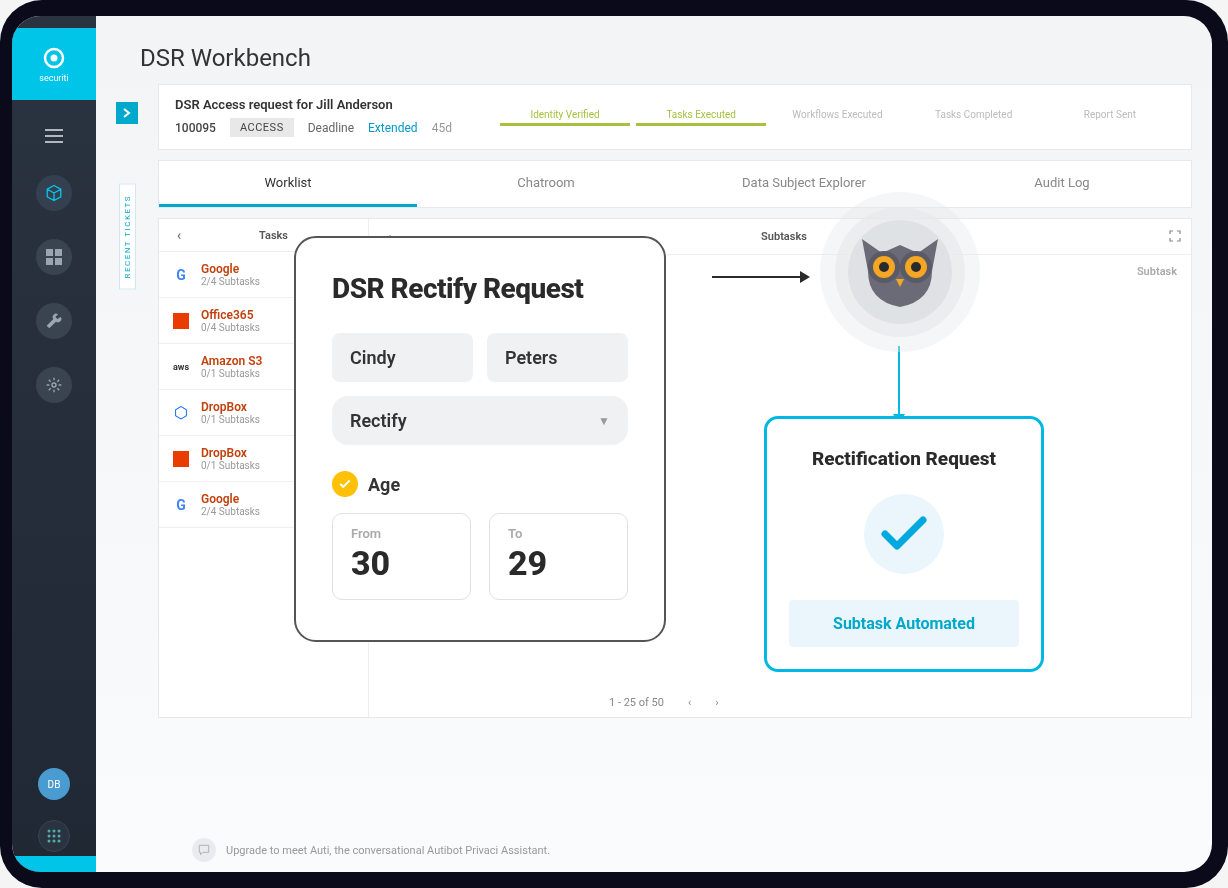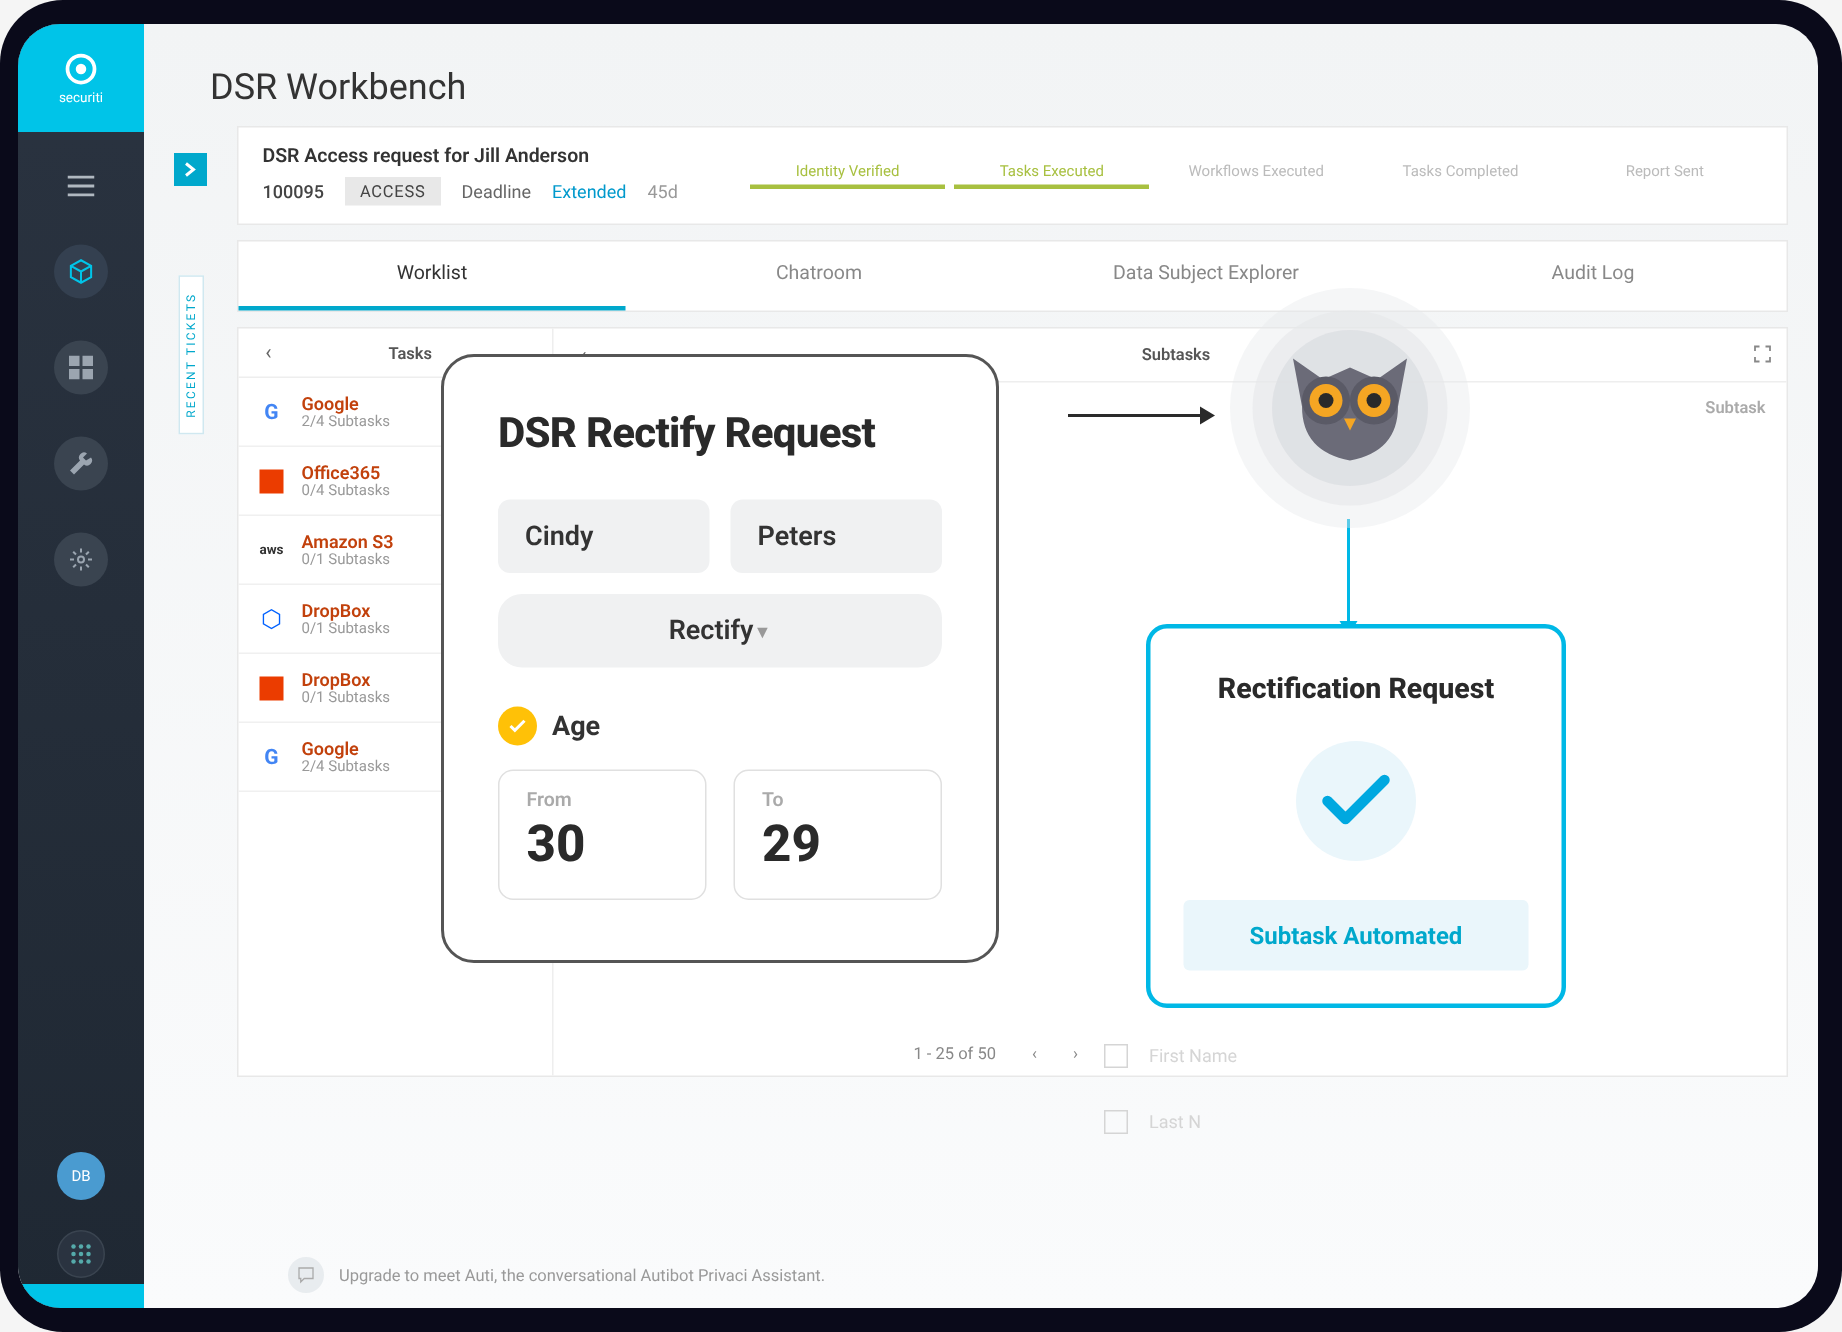--- a/index.html
+++ b/index.html
@@ -1,21 +1,21 @@
 <!DOCTYPE html>
 <html><head>
 <meta charset="utf-8">
 <style>
 * { margin: 0; padding: 0; box-sizing: border-box; }
 body { font-family: -apple-system, BlinkMacSystemFont, 'Segoe UI', Roboto, sans-serif; background: #f5f5f5; width: 1228px; height: 888px; overflow: hidden; }
 
 .device-frame { width: 1228px; height: 888px; background: #0a0a1a; border-radius: 42px; padding: 16px 16px 16px 12px; position: relative; }
 .screen { width: 100%; height: 100%; background: linear-gradient(180deg, #f2f4f5 0%, #fafbfc 100%); border-radius: 28px; display: flex; overflow: hidden; position: relative; }
 
-.sidebar { width: 84px; background: linear-gradient(180deg, #2a3340 0%, #1f2833 100%); display: flex; flex-direction: column; align-items: center; padding-top: 0; }
+.sidebar { width: 84px; background: linear-gradient(180deg, #2a3340 0%, #1f2833 100%); display: flex; flex-direction: column; align-items: center; padding-top: 12px; }
 .logo-box { width: 84px; height: 72px; background: #00c4e8; display: flex; flex-direction: column; align-items: center; justify-content: center; color: #fff; }
 .logo-icon { width: 24px; height: 24px; }
 .logo-text { font-size: 9px; margin-top: 3px; }
 .ham { margin-top: 28px; color: #b0b8c0; }
 .side-icon { width: 36px; height: 36px; border-radius: 50%; background: #3a4450; margin-top: 28px; display: flex; align-items: center; justify-content: center; color: #9ba5b0; }
 .side-icon.active { background: #344050; color: #00c4e8; }
 .side-spacer { flex: 1; }
 .avatar-badge { width: 32px; height: 32px; border-radius: 50%; background: #4a9bd0; color: #fff; font-size: 10px; display: flex; align-items: center; justify-content: center; margin-bottom: 20px; }
 .dots-badge { width: 32px; height: 32px; border-radius: 50%; background: #2a3340; border: 1px solid #3a4450; display: flex; align-items: center; justify-content: center; margin-bottom: 20px; }
 .accent-bar { position: absolute; bottom: 0; left: 0; width: 84px; height: 16px; background: #00c4e8; border-bottom-left-radius: 20px; }
@@ -76,21 +76,21 @@
 .pagination { position: absolute; bottom: 8px; left: 240px; display: flex; align-items: center; gap: 24px; font-size: 11px; color: #888; }
 
 .footer-tip { position: absolute; bottom: 10px; left: 96px; display: flex; align-items: center; gap: 10px; font-size: 11px; color: #999; }
 .chat-bub { width: 24px; height: 24px; border-radius: 50%; background: #e8ecef; display: flex; align-items: center; justify-content: center; }
 
 
 .modal { position: absolute; left: 282px; top: 220px; width: 372px; background: #fff; border: 2px solid #555; border-radius: 22px; padding: 34px 36px 40px; z-index: 20; }
 .modal-title { font-size: 28px; font-weight: 800; color: #2a2a2a; margin-bottom: 28px; letter-spacing: -0.5px; }
 .name-row { display: flex; gap: 14px; margin-bottom: 14px; }
 .name-fld { flex: 1; background: #f0f1f2; border-radius: 8px; padding: 14px 18px; font-size: 18px; font-weight: 600; color: #333; }
-.select-fld { background: #f0f1f2; border-radius: 16px; padding: 14px 18px; font-size: 18px; font-weight: 600; color: #333; display: flex; justify-content: center; align-items: center; margin-bottom: 26px; }
+.select-fld { background: #f0f1f2; border-radius: 16px; padding: 14px 18px; font-size: 18px; font-weight: 600; color: #333; display: flex; justify-content: space-between; align-items: center; margin-bottom: 26px; }
 .car-down { color: #999; font-size: 12px; }
 .age-row { display: flex; align-items: center; gap: 10px; margin-bottom: 16px; }
 .check-circ { width: 26px; height: 26px; border-radius: 50%; background: #ffc107; display: flex; align-items: center; justify-content: center; color: #fff; font-weight: bold; }
 .age-lbl { font-size: 18px; font-weight: 700; color: #333; }
 .range-row { display: flex; gap: 18px; }
 .range-box { flex: 1; border: 1px solid #e0e0e0; border-radius: 10px; padding: 12px 18px 16px; }
 .range-lbl { font-size: 13px; color: #aaa; font-weight: 600; margin-bottom: 2px; }
 .range-val { font-size: 34px; font-weight: 800; color: #2a2a2a; }
 
 
@@ -323,30 +323,20 @@
 
     <div class="footer-tip">
       <div class="chat-bub">
         <svg width="14" height="14" viewBox="0 0 24 24">
               <path d="M4 4h16v12H10l-4 4v-4H4z" fill="none" stroke="#aaa" stroke-width="1.5"></path>
             </svg>
       </div>
       <span>Upgrade to meet Auti, the conversational Autibot Privaci Assistant.</span>
     </div>
 
-    <div class="fade-checks">
-      <div class="fc-row">
-            <div class="fc-box"></div>
-            <span>First Name</span>
-          </div>
-      <div class="fc-row">
-            <div class="fc-box"></div>
-            <span>Last N</span>
-          </div>
-    </div>
   </div>
 
   <div class="modal">
     <div class="modal-title">DSR Rectify Request</div>
     <div class="name-row">
       <div class="name-fld">Cindy</div>
       <div class="name-fld">Peters</div>
     </div>
     <div class="select-fld">
       <span>Rectify</span>

